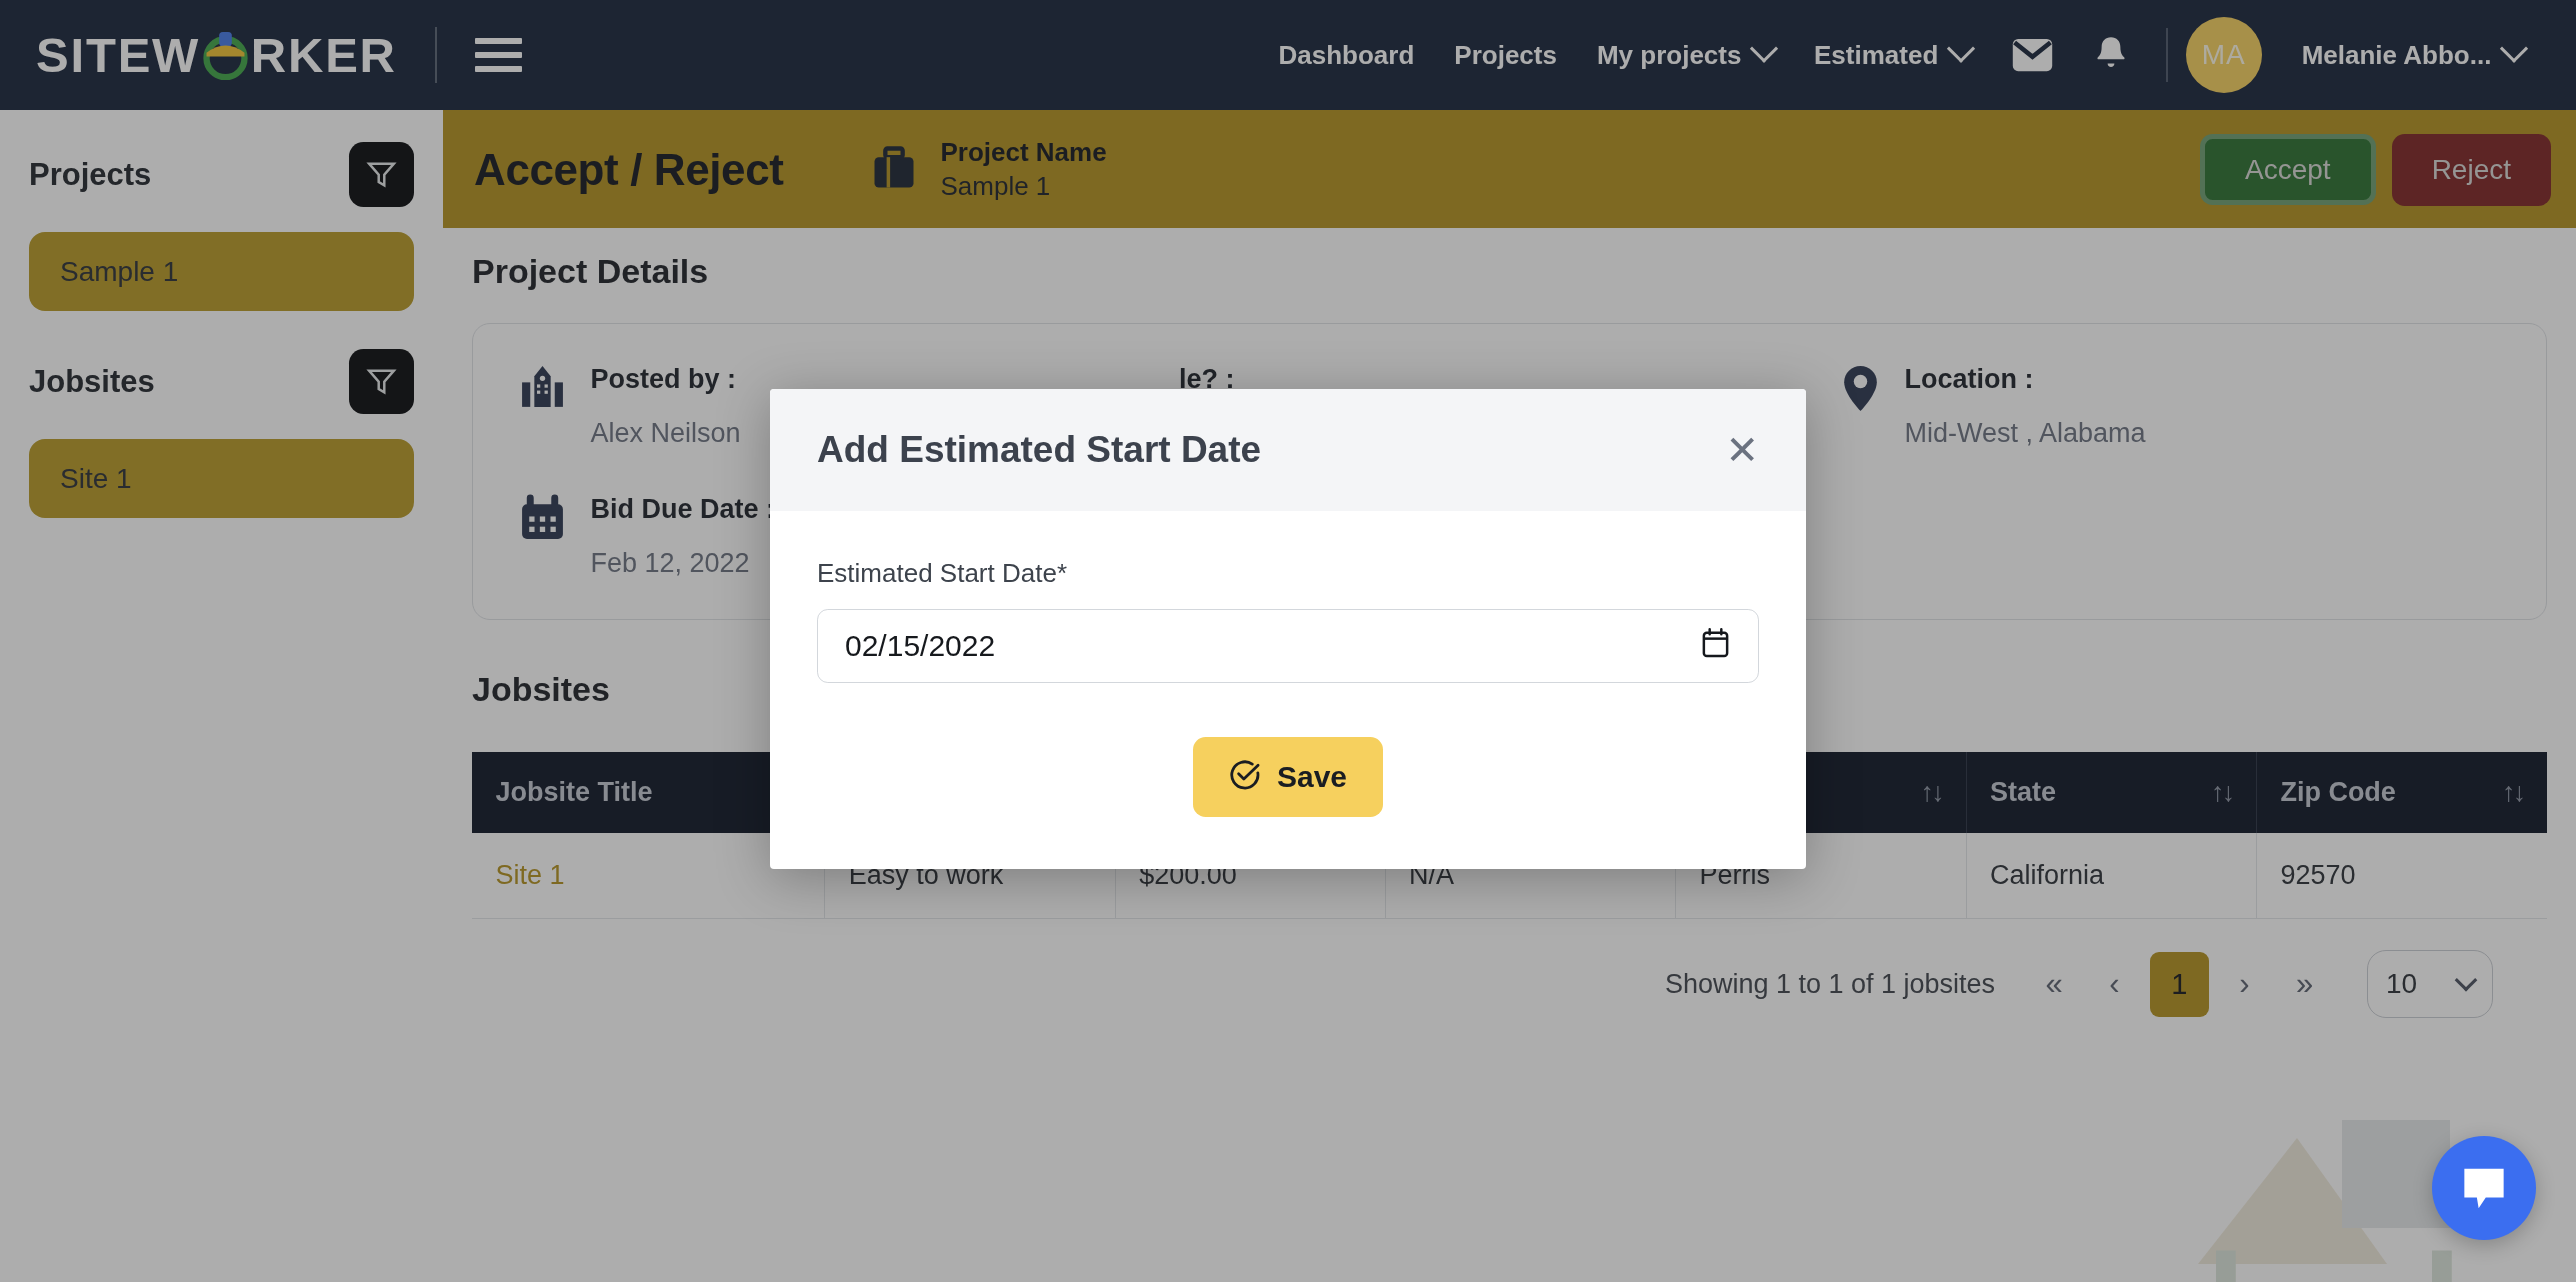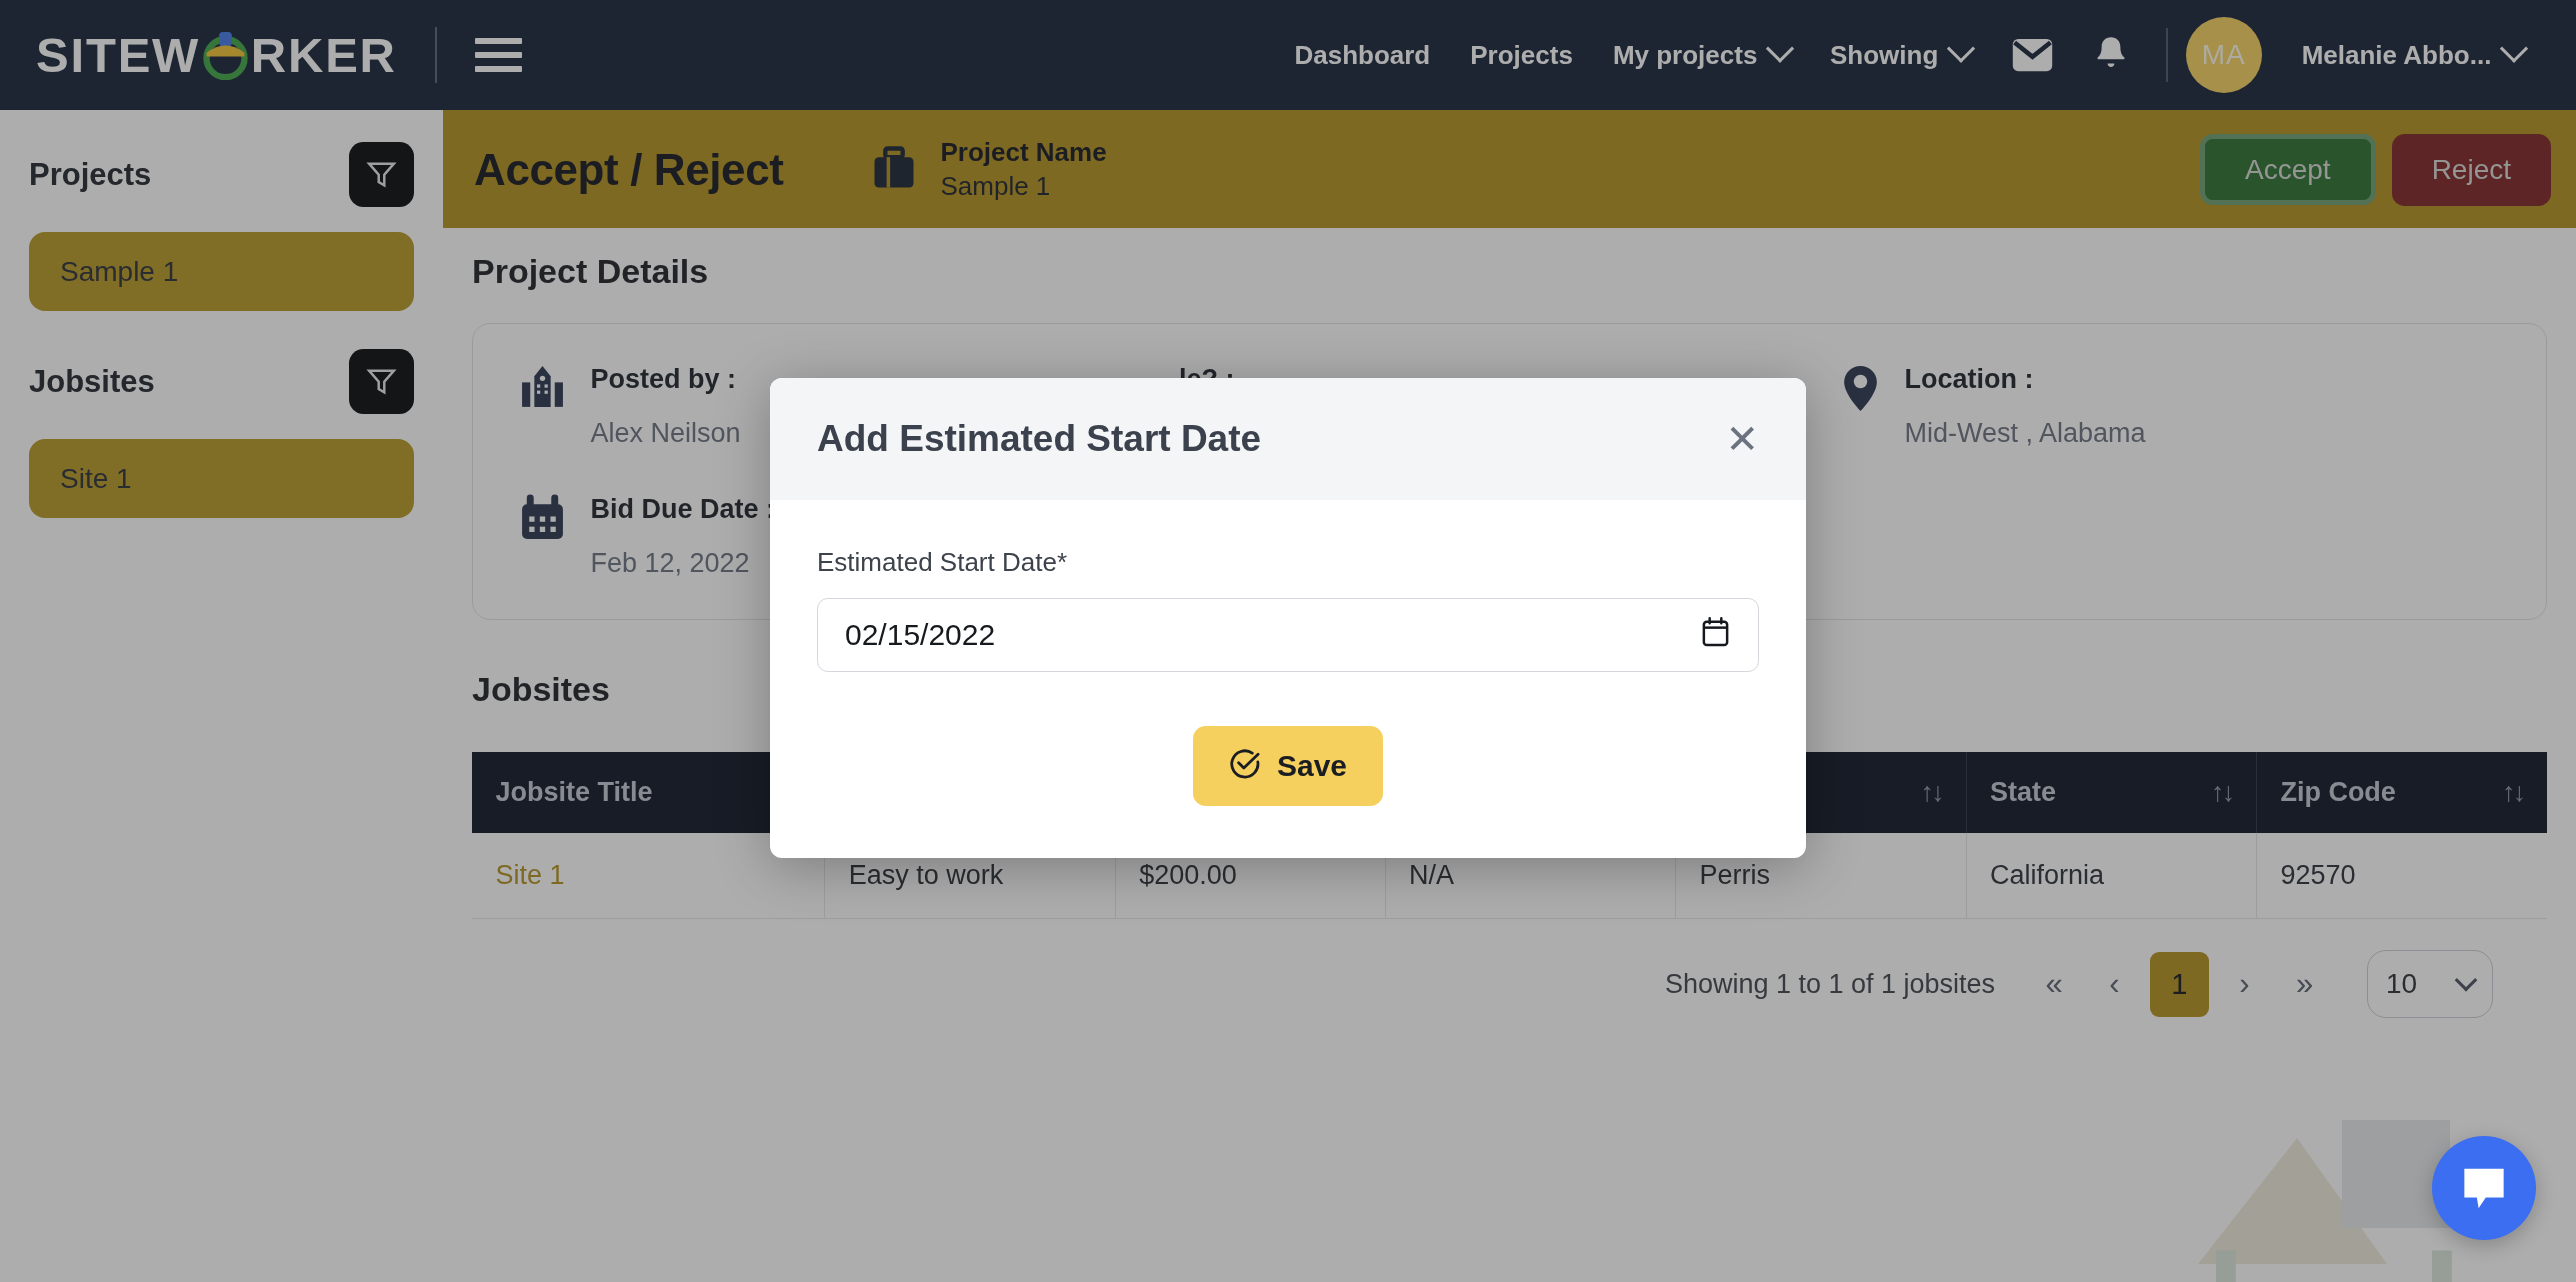--- a/index.html
+++ b/index.html
@@ -142,22 +142,22 @@
               border-bottom:3.6px solid #4b5160; transform: rotate(45deg) translate(-2.7px,-2.7px); }
 
   
   .bg-art { position:absolute; right: 36px; bottom: 0; width: 378px; height: 198px; opacity: 0.30; }
 
   
   .overlay {
     position:absolute; inset:0; background: rgba(40,40,40,0.38); z-index: 20;
   }
   .modal {
-    position:absolute; left: 770px; top: 378px; width: 1036px;
-    background:#fff; border-radius: 12px; z-index: 30;
+    position:absolute; left: 770px; top: 389px; width: 1036px;
+    background:#fff; border-radius: 4px; z-index: 30;
     box-shadow: 0 9px 54px rgba(0,0,0,0.28); overflow:hidden;
   }
   .modal-head {
     background:#f4f5f7; padding: 40px 47px; display:flex;
     align-items:center; justify-content:space-between;
   }
   .modal-title { font-size: 37px; font-weight: 700; color:#3c424d; }
   .modal-x { font-size: 40px; color:#6b7280; cursor:pointer; line-height:1; font-weight:300; }
   .modal-body { padding: 47px 47px 0 47px; }
   .field-label { font-size: 26px; color:#3d434c; margin-bottom: 20px; }
@@ -219,21 +219,21 @@
           <span>Dashboard</span>
         </div>
         <div class="nav-link">
           <span>Projects</span>
         </div>
         <div class="nav-link">
           <span>My projects</span>
           <i class="chev"></i>
         </div>
         <div class="nav-link">
-          <span>Showing</span>
+          <span>Estimated</span>
           <i class="chev"></i>
         </div>
         <div class="nav-icon">
           <svg width="43" height="36" viewBox="0 0 24 20">
               <rect x="1" y="1" width="22" height="18" rx="3" fill="#fff"></rect>
               <path d="M2 3 L12 11 L22 3" fill="none" stroke="#18243a" stroke-width="2.6"></path>
             </svg>
         </div>
         <div class="nav-icon">
           <svg width="34" height="40" viewBox="0 0 20 23">

